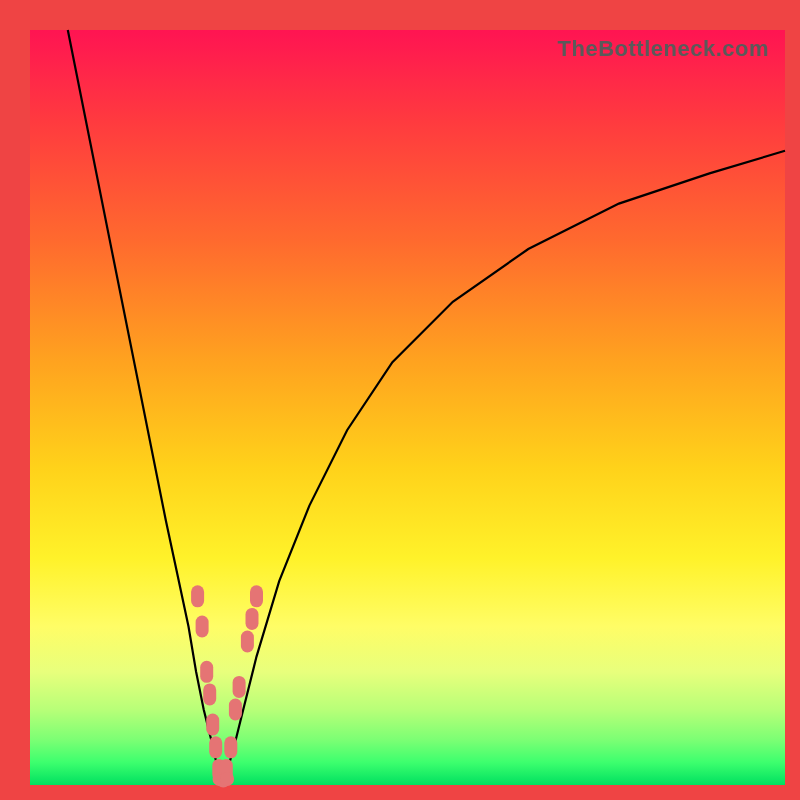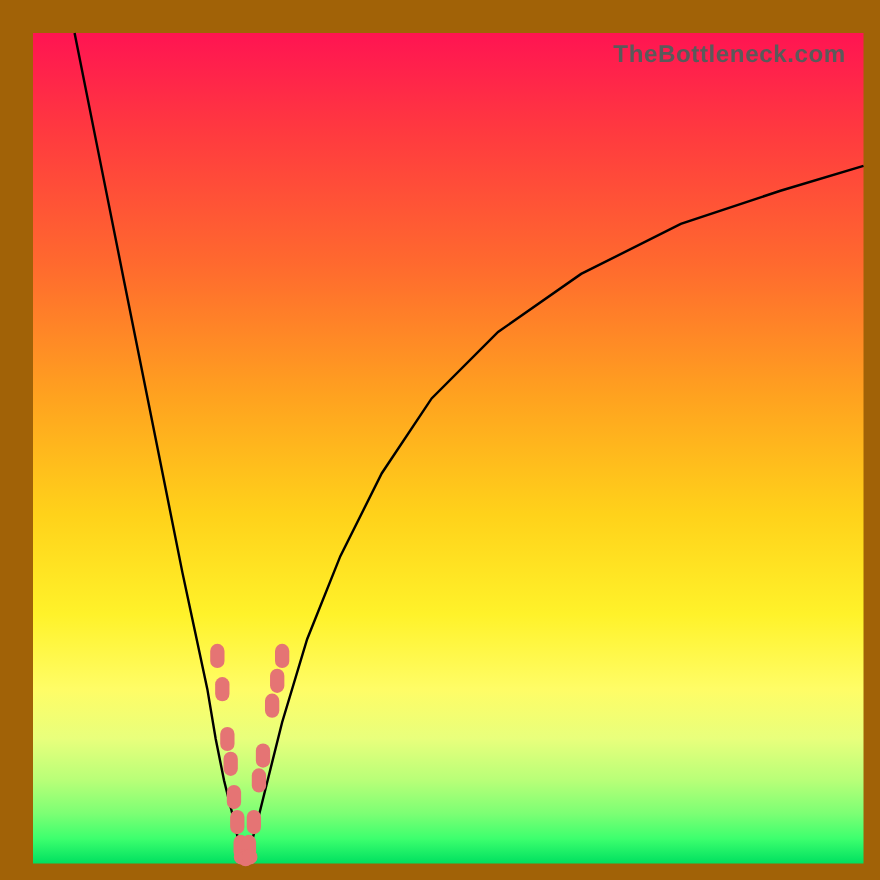--- a/index.html
+++ b/index.html
@@ -8,21 +8,21 @@
     width: 800px;
     height: 800px;
     overflow: hidden;
     background: #000;
     font-family: Arial, Helvetica, sans-serif;
   }
   .frame {
     position: relative;
     width: 800px;
     height: 800px;
-    background: #a16207;
+    background: #ef4444;
   }
   .plot-area {
     position: absolute;
     left: 30px;
     top: 30px;
     width: 755px;
     height: 755px;
     background: linear-gradient(to bottom,
       #ff1452 0%,
       #ff3a3f 12%,

